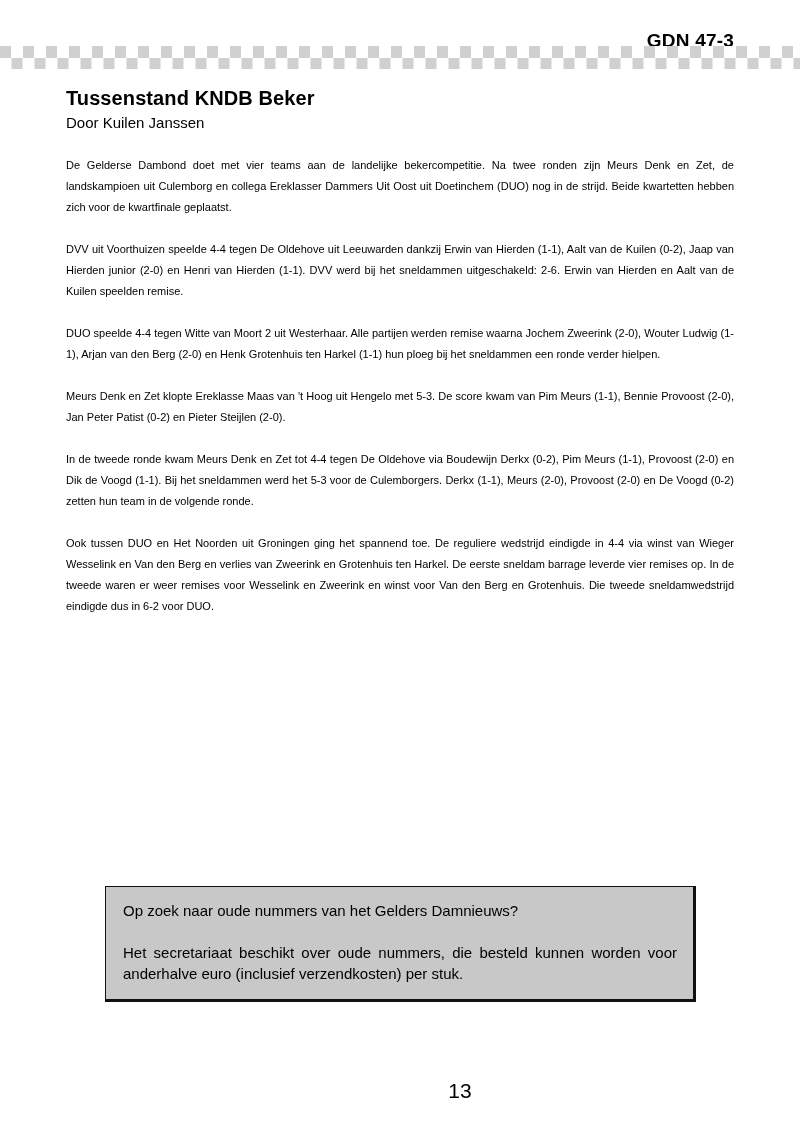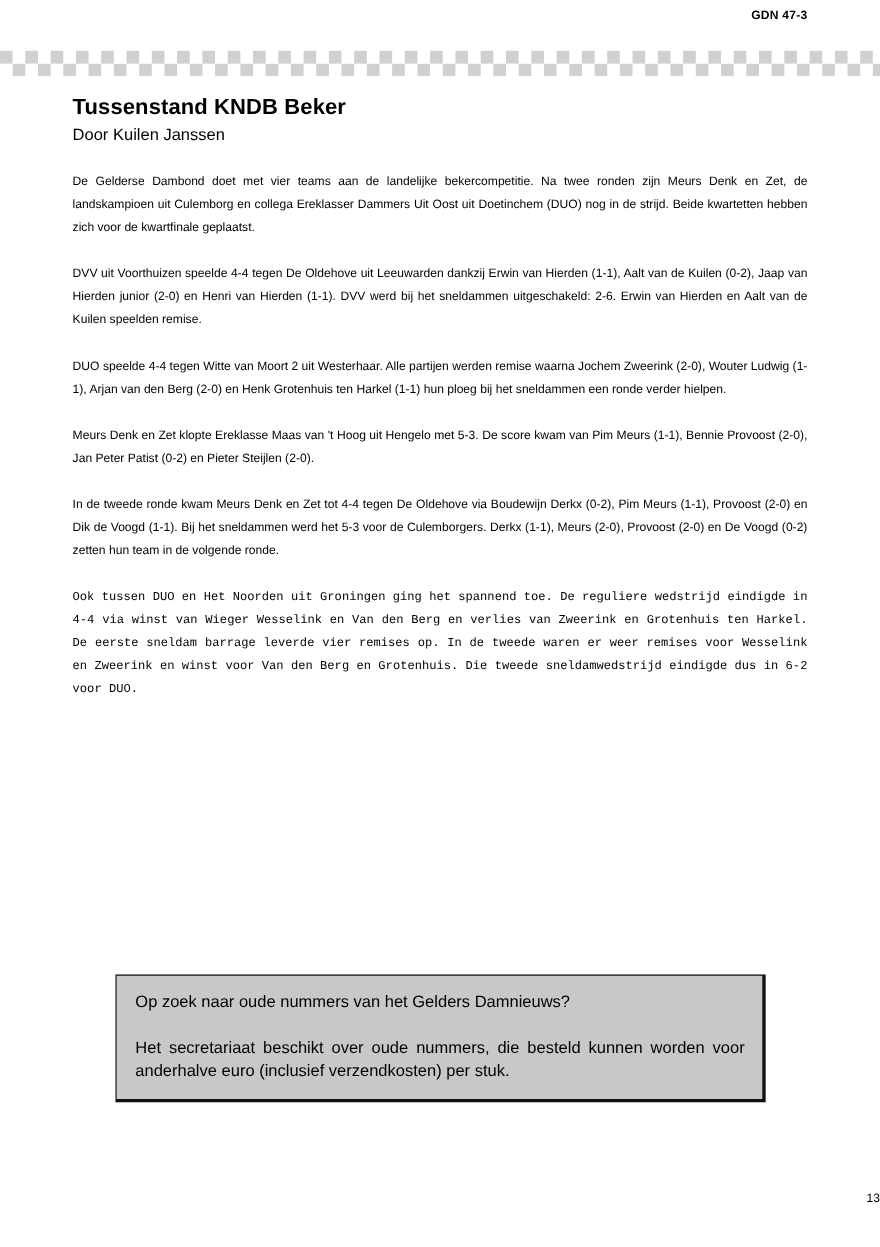--- a/index.html
+++ b/index.html
@@ -20,23 +20,23 @@
     position: absolute;
     inset: 0;
     width: 800px;
     height: 1134px;
     background: #ffffff;
   }
 
   
   .header-issue {
     position: absolute;
-    top: 4px;
+    top: 31px;
     right: 66px;
-    font-size: 11px;
+    font-size: 19px;
     font-weight: bold;
     letter-spacing: 0.2px;
     line-height: 20px;
     color: #000;
   }
 
   .checker-band {
     position: absolute;
     left: 0;
     top: 46px;
@@ -87,21 +87,21 @@
     width: 668px;
   }
   .para {
     font-size: 11px;
     line-height: 21px;
     text-align: justify;
     text-justify: inter-word;
     margin: 0 0 21px 0;
     hyphens: none;
   }
-  .para:last-child { margin-bottom: 0; font-family: Liberation Mono, monospace; }
+  .para:last-child { margin-bottom: 0; }
 
   
   .info-box {
     position: absolute;
     left: 105px;
     top: 886px;
     width: 591px;
     height: 116px;
     background: #c8c8c8;
     border: 1px solid #111111;
@@ -121,24 +121,24 @@
   }
   .info-line.q { margin-bottom: 21px; text-align: left; }
   .info-line.nojust { text-align: left; }
 
   
   .page-number {
     position: absolute;
     left: 0;
     top: 1081px;
     width: 800px;
-    text-align: right;
+    text-align: center;
     padding-left: 120px;
     box-sizing: border-box;
-    font-size: 11px;
+    font-size: 21px;
     line-height: 19px;
   }
 </style>
 </head>
 <body>
 
 <div class="page">
 
   <div class="header-issue">GDN 47-3</div>
 

